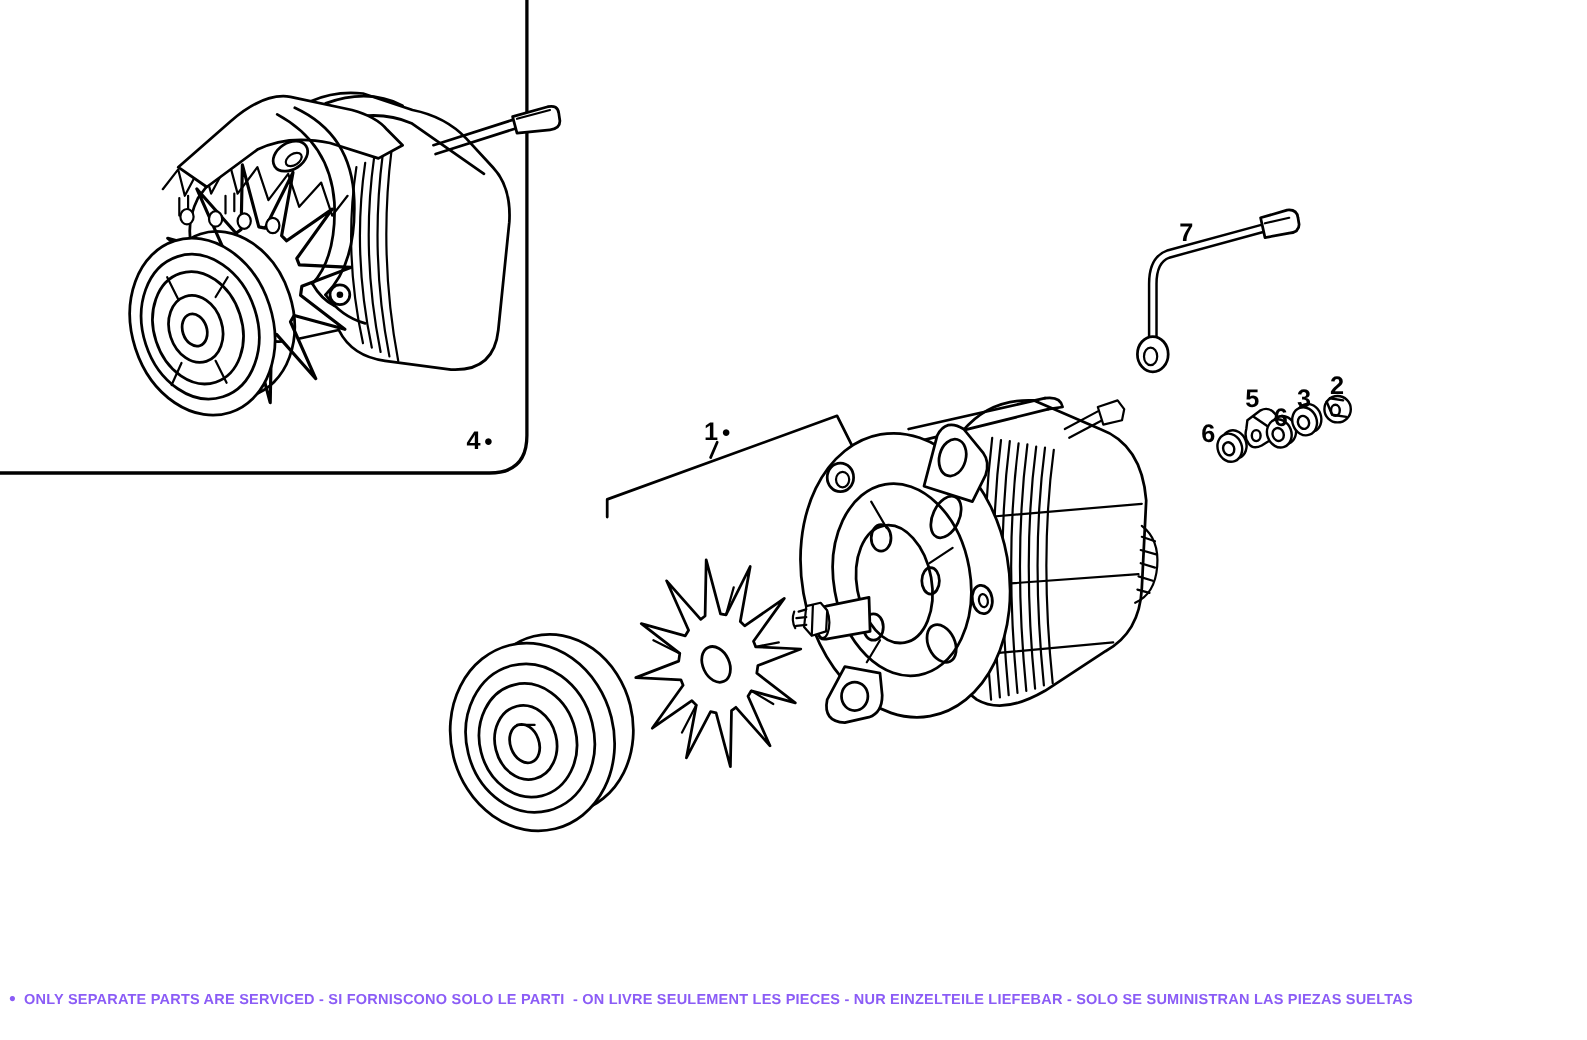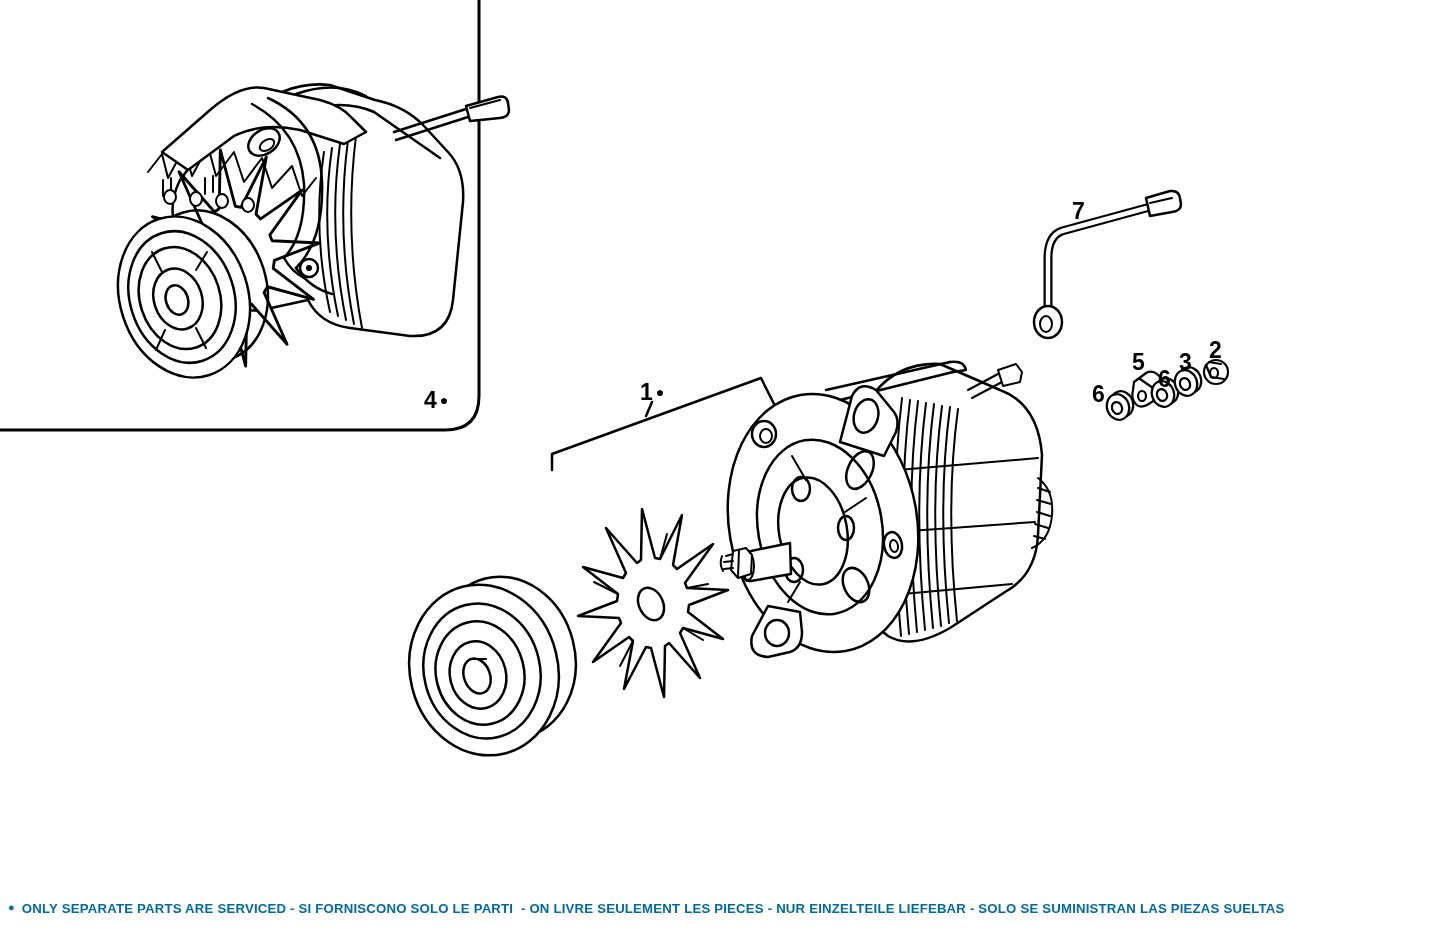--- a/index.html
+++ b/index.html
@@ -23,21 +23,21 @@
   .callout .marker{
     font-size:14px;
     vertical-align:3px;
     margin-left:3px;
   }
   .footnote{
     position:absolute;
     left:8px;
     top:901px;
     width:1430px;
-    color:#0369a1;
+    color:#8b5cf6;
     white-space:pre;
     font-weight:bold;
     font-size:13.2px;
     letter-spacing:0.2px;
   }
   .footnote .bullet{
     font-size:11px;
     vertical-align:2px;
     margin-right:7px;
   }

